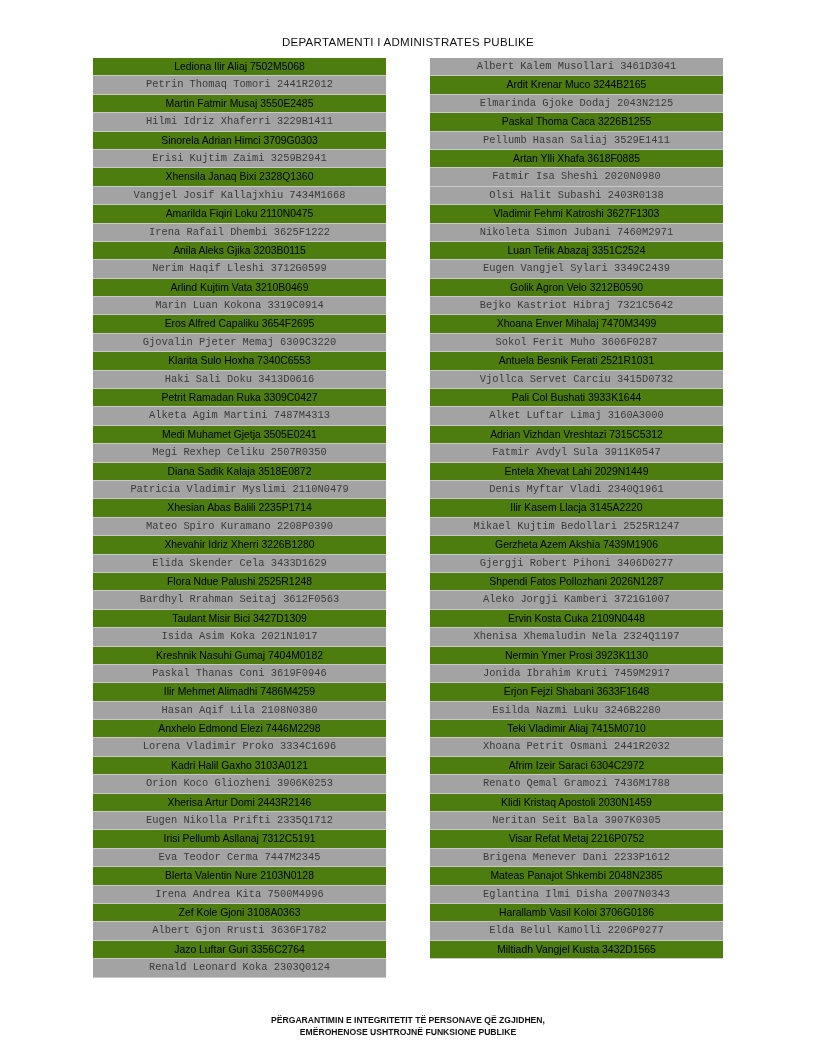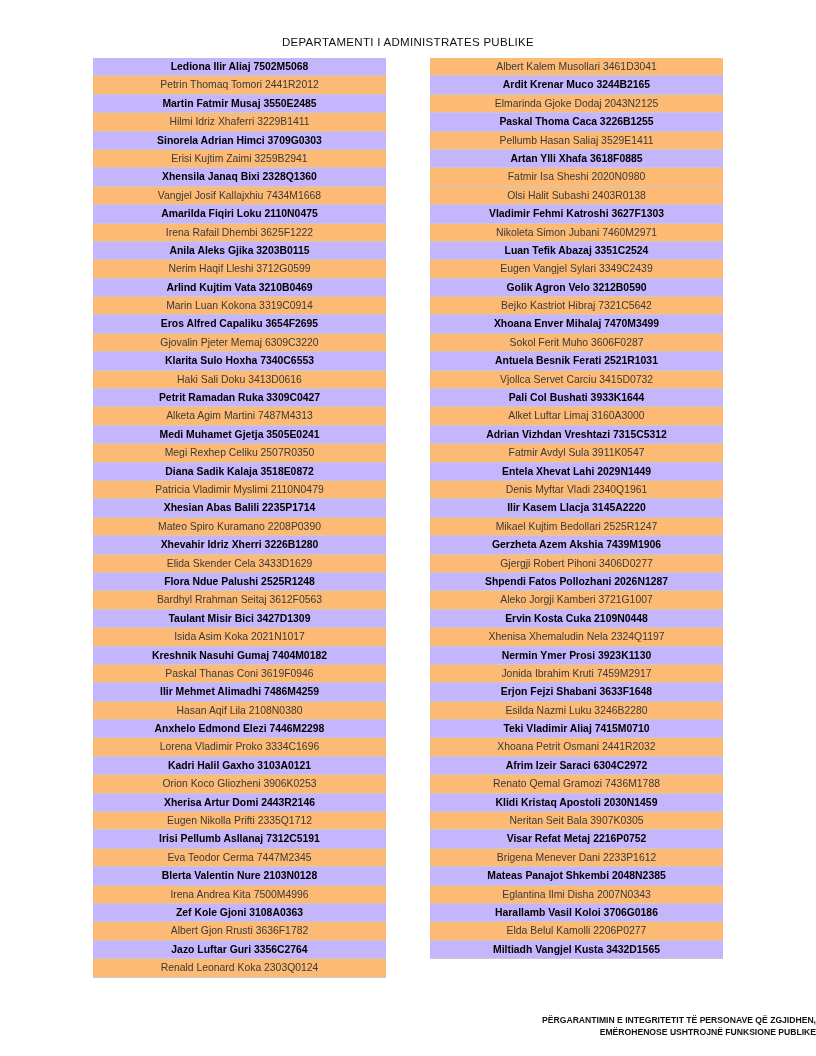--- a/index.html
+++ b/index.html
@@ -43,35 +43,36 @@
   .row {
     height: 17.4px;
     line-height: 17.4px;
     text-align: center;
     font-size: 10.4px;
     border-bottom: 1px solid #c9c9c9;
     overflow: hidden;
     white-space: nowrap;
   }
   .row.bold {
-    font-weight: bold;
-    background: #c4b5fd;
+    font-weight: normal;
+    background: #4d7c0f;
     color: #000;
   }
   .row.plain {
     font-weight: normal;
-    background: #fdba74;
+    background: #a3a3a3;
     color: #3a3a3a;
+    font-family: Liberation Mono, monospace;
   }
   .footer {
     position: absolute;
     left: 0;
     right: 0;
     bottom: 18px;
-    text-align: right;
+    text-align: center;
     font-size: 8.6px;
     font-weight: bold;
     color: #111;
     line-height: 12px;
   }
 </style>
 </head>
 <body>
 
 <div class="page">

